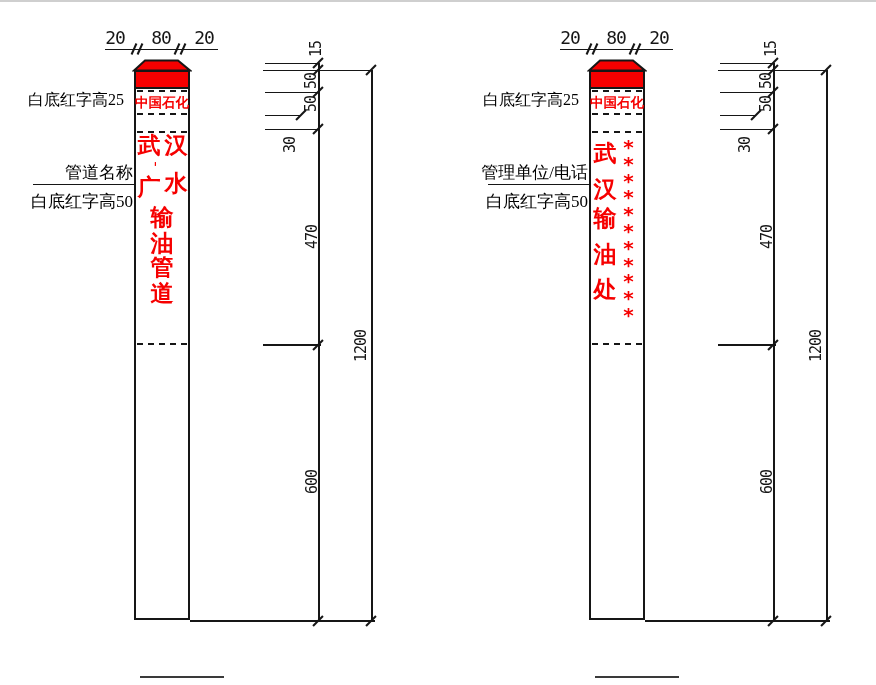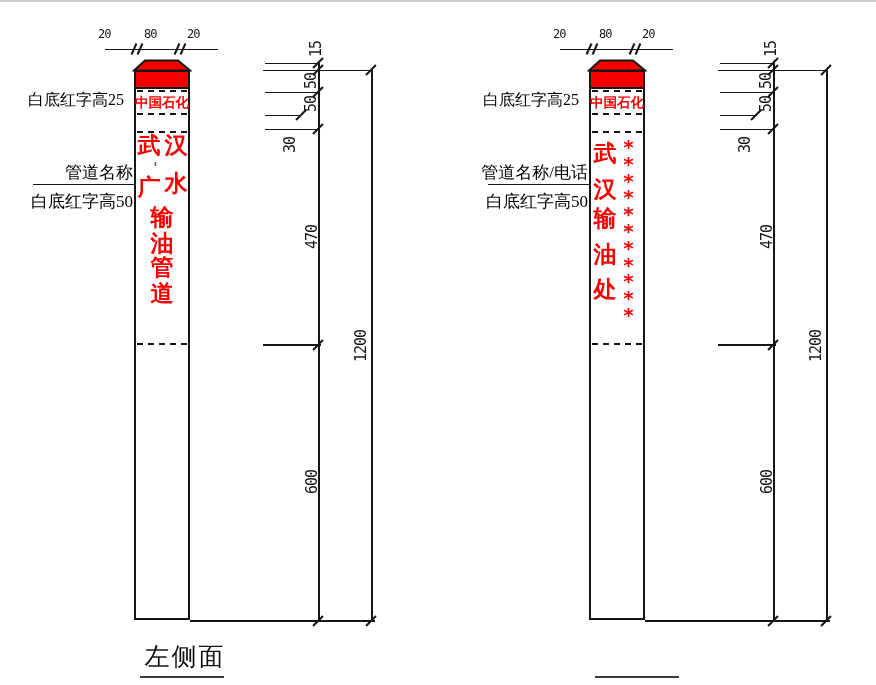--- a/index.html
+++ b/index.html
@@ -13,22 +13,22 @@
   
   .hline{position:absolute;height:1.6px;background:var(--ink);}
   .vline{position:absolute;width:1.6px;background:var(--ink);}
   .dashline{position:absolute;left:137px;width:50px;height:0;border-top:2px dashed var(--ink);}
   .tk{position:absolute;width:14px;height:2px;background:var(--ink);
       transform:translate(-50%,-50%) rotate(-45deg);}
   .tkv{position:absolute;width:2px;height:12px;background:var(--ink);
       transform:translate(-50%,-50%) rotate(24deg);}
 
   
-  .dimh{position:absolute;top:27px;width:34px;transform:translateX(-50%);
-        font-family:"DejaVu Sans Mono",monospace;font-size:12px;color:var(--ink);letter-spacing:-1px;}
+  .dimh{position:absolute;top:27px;width:34px;text-align:center;transform:translateX(-50%);
+        font-family:"DejaVu Sans Mono",monospace;font-size:18px;color:var(--ink);letter-spacing:-1px;}
   .dimv{position:absolute;transform:translate(-50%,-50%) rotate(-90deg);white-space:nowrap;
         font-family:"DejaVu Sans Mono",monospace;font-size:15px;color:var(--ink);letter-spacing:-1px;}
 
   
   .post-body{position:absolute;left:134px;top:70px;width:56px;height:550px;background:#fff;
              border:2px solid var(--ink);box-sizing:border-box;}
   .cap-svg{position:absolute;left:132px;top:59px;}
   .red-band{position:absolute;left:134px;top:70px;width:56px;height:19px;background:var(--red);
             border:2px solid var(--ink);box-sizing:border-box;}
   .brand{position:absolute;left:135px;top:94px;width:54px;text-align:center;color:var(--red);
@@ -116,21 +116,20 @@
     <div class="tk" style="left:371px;top:620.8px"></div>
 
     <div class="dimv" style="left:316px;top:48.5px">15</div>
     <div class="dimv" style="left:311px;top:81px">50</div>
     <div class="dimv" style="left:311px;top:104px">50</div>
     <div class="dimv" style="left:290px;top:145px">30</div>
     <div class="dimv" style="left:312px;top:237px">470</div>
     <div class="dimv" style="left:312px;top:482px">600</div>
     <div class="dimv" style="left:361px;top:346px">1200</div>
 
-    <div class="caption">左侧面</div>
     <div class="cap-underline"></div>
   </div>
 
   <div class="view" id="view-right">
 
     <div class="dimh" style="left:115px">20</div>
     <div class="dimh" style="left:161px">80</div>
     <div class="dimh" style="left:204px">20</div>
     <div class="hline" style="left:105px;top:48.5px;width:113px"></div>
     <div class="tkv" style="left:134px;top:49px"></div>
@@ -164,21 +163,21 @@
       <span>*</span>
       <span>*</span>
       <span>*</span>
       <span>*</span>
       <span>*</span>
     </div>
 
     <div class="dashline" style="top:343px"></div>
 
     <div class="note note-cap">白底红字高25</div>
-    <div class="note note-name">管道名称/电话</div>
+    <div class="note note-name">管理单位/电话</div>
     <div class="hline" style="left:33px;top:183.5px;width:101px"></div>
     <div class="note note-sub">白底红字高50</div>
 
     <div class="hline" style="left:265px;top:62.5px;width:53px"></div>
     <div class="hline" style="left:263px;top:69.5px;width:110px"></div>
     <div class="hline" style="left:265px;top:91.5px;width:55px"></div>
     <div class="hline" style="left:265px;top:114.5px;width:36px"></div>
     <div class="hline" style="left:265px;top:128.8px;width:55px"></div>
     <div class="hline" style="left:263px;top:344.3px;width:58px"></div>
     <div class="hline" style="left:190px;top:620.3px;width:185px"></div>

